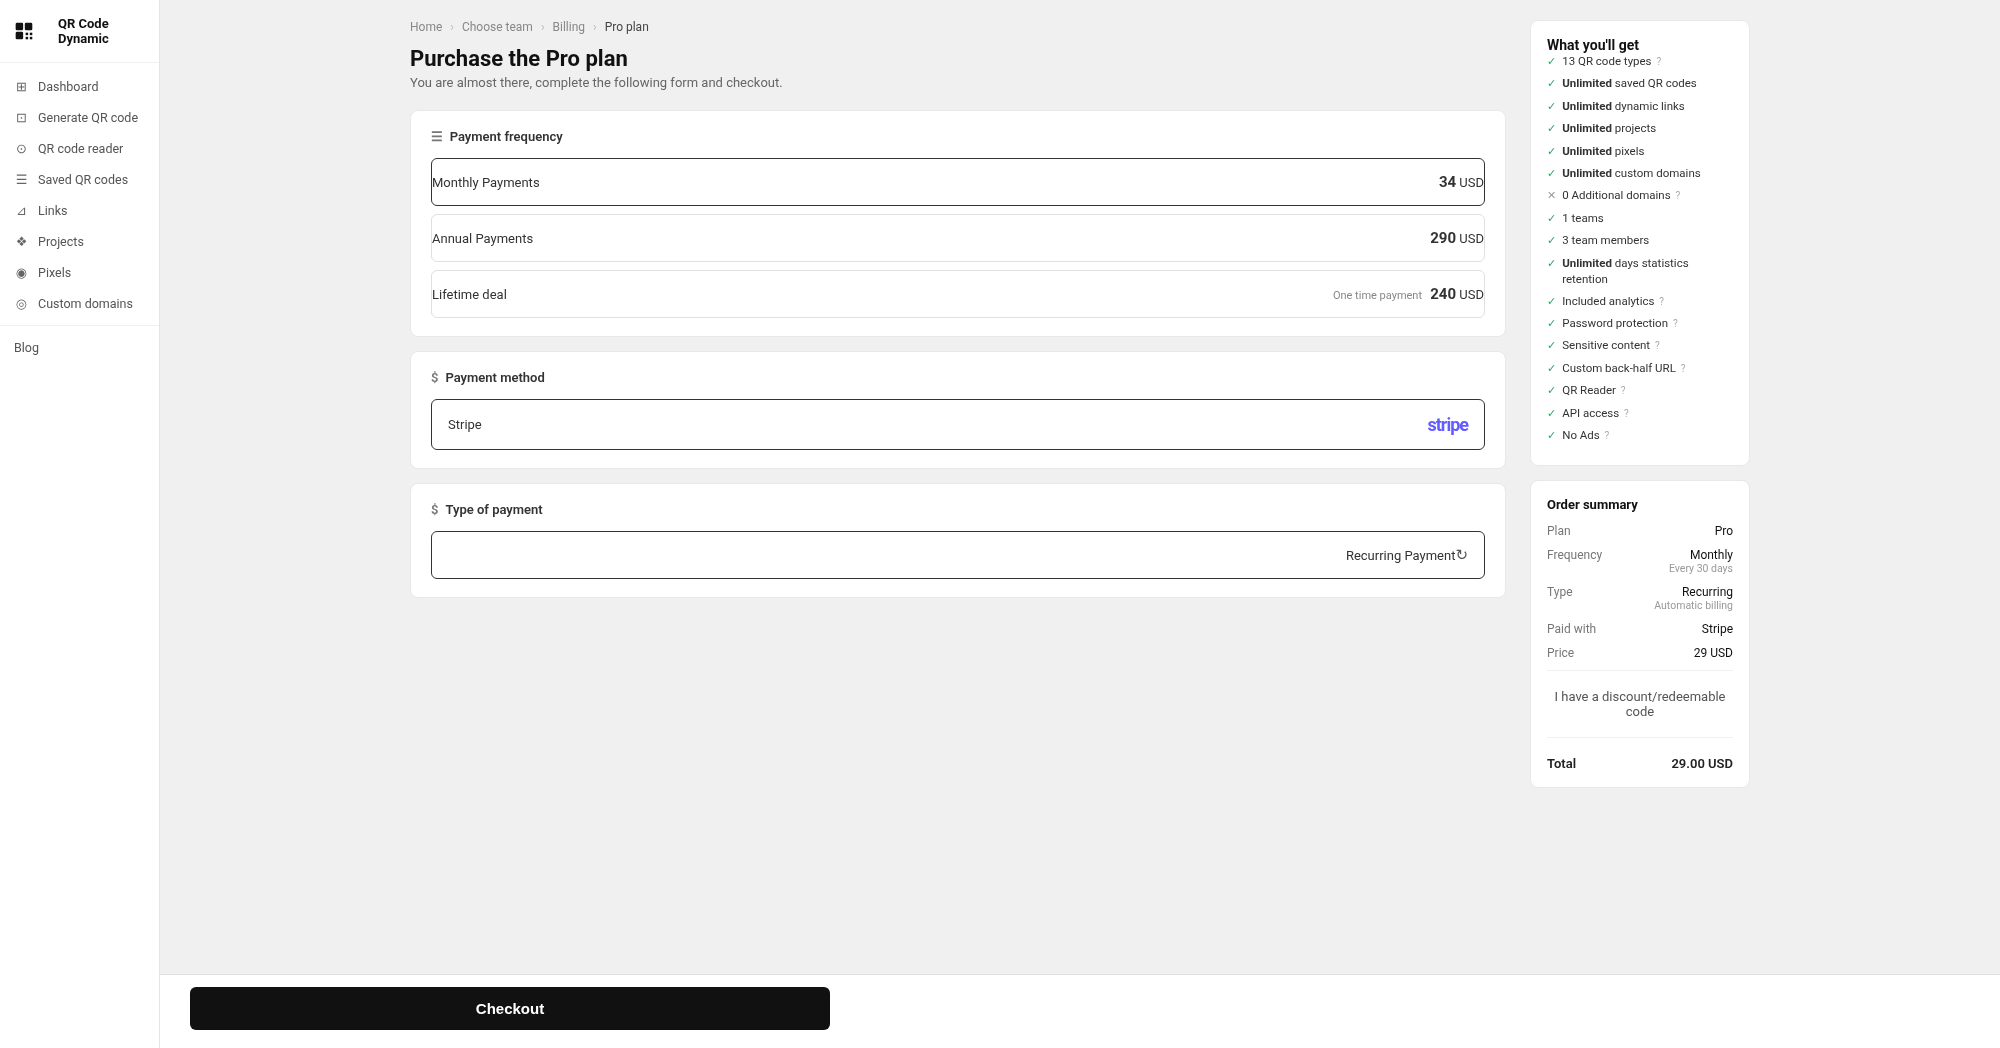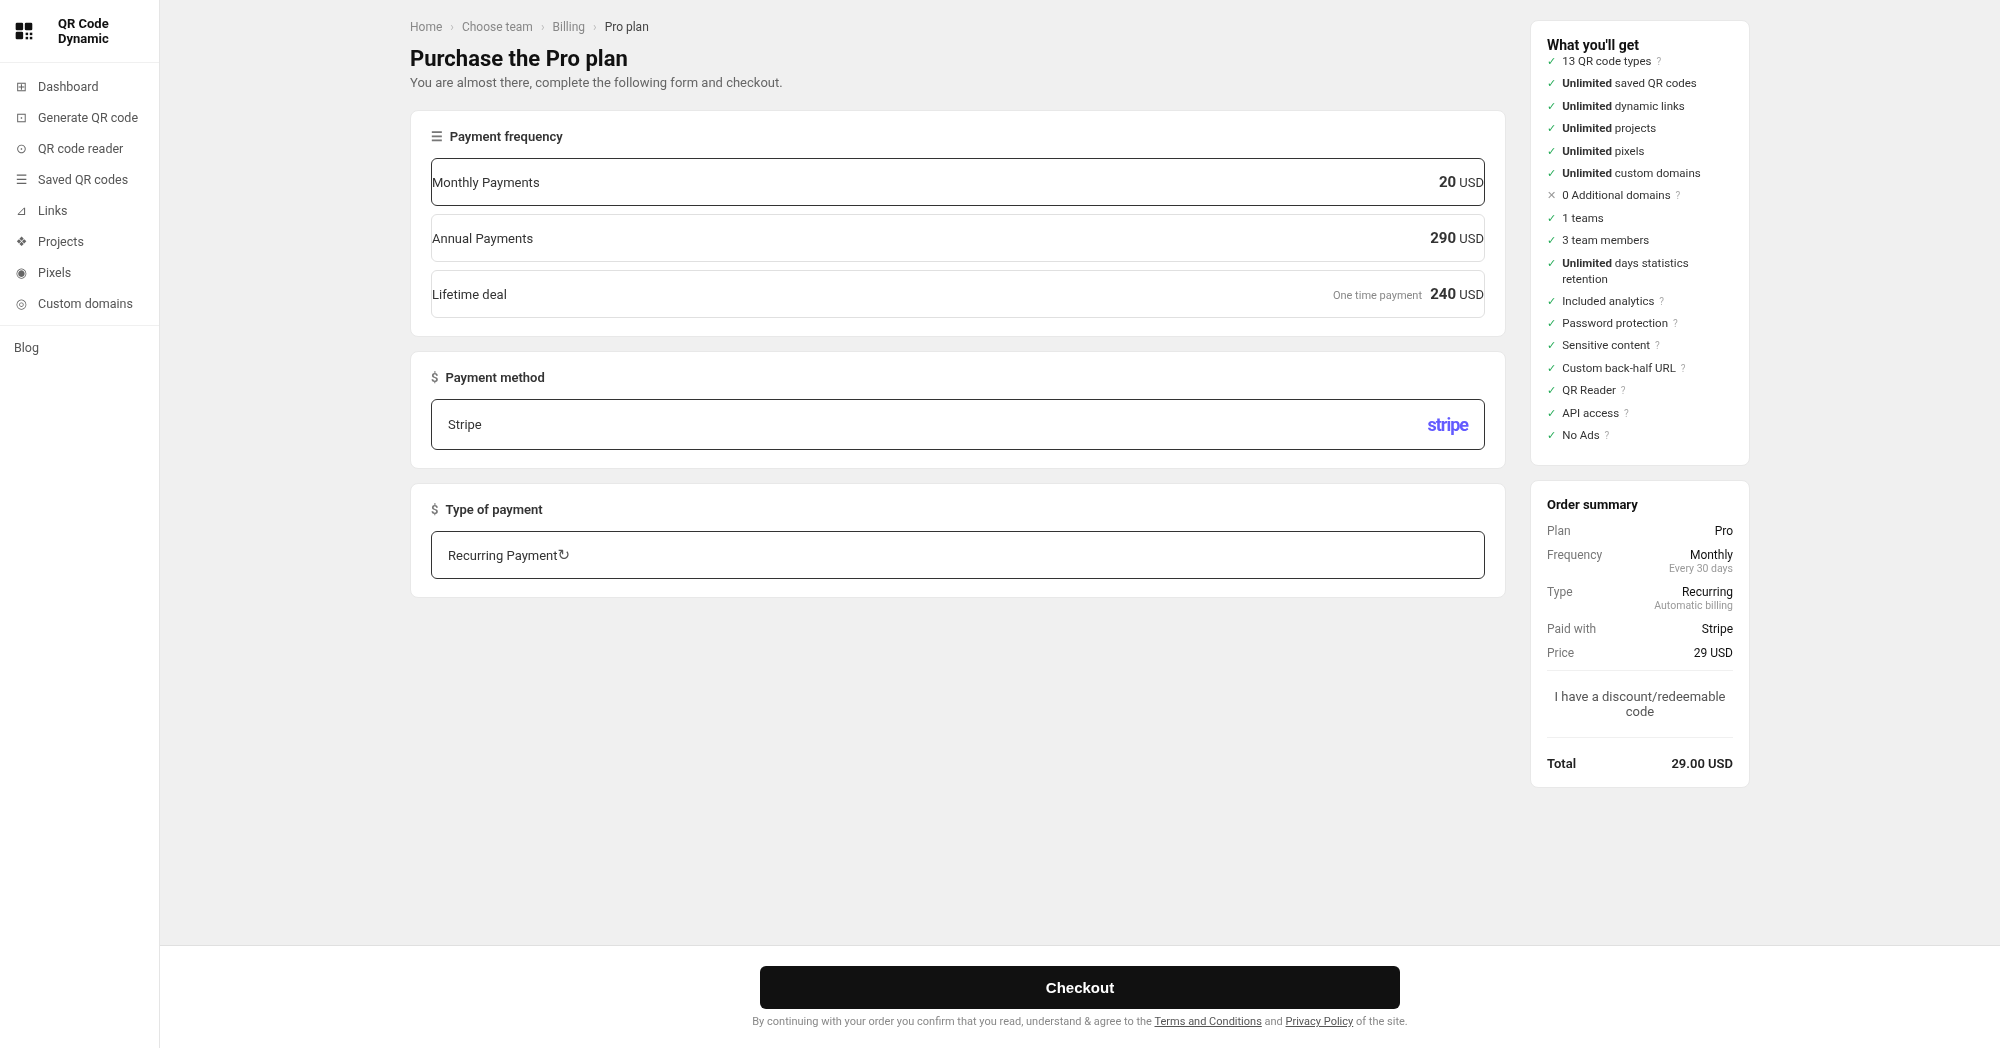--- a/index.html
+++ b/index.html
@@ -166,21 +166,21 @@
       letter-spacing: -1px;
     }
 
     
     .recurring-option {
       border: 1.5px solid #333;
       border-radius: 6px;
       padding: 14px 16px;
       display: flex;
       align-items: center;
-      justify-content: flex-start;
+      justify-content: flex-end;
       background: #fff;
     }
     .recurring-icon { color: #555; font-size: 15px; }
 
     
     .right-panel {
       width: 220px;
       min-width: 220px;
     }
 
@@ -254,23 +254,23 @@
     }
 
     
     #checkout-bar {
       position: fixed;
       bottom: 0;
       left: 160px;
       right: 0;
       background: #fff;
       border-top: 1px solid #e0e0e0;
-      padding: 20px 30px;
-      display: flex;
-      flex-direction: column;
+      padding: 12px 30px;
+      display: flex;
+      flex-direction: row;
       align-items: center;
       z-index: 100;
     }
     .checkout-btn {
       width: 100%;
       max-width: 640px;
       background: #111;
       color: #fff;
       border: none;
       border-radius: 6px;
@@ -363,21 +363,21 @@
 
       <div class="section-card">
         <div class="section-header">
           <span class="section-header-icon">☰</span>
           <span>Payment frequency</span>
         </div>
 
         <div class="payment-option selected">
           <span class="payment-option-label">Monthly Payments</span>
           <span class="payment-option-price">
-            <span class="amount">20</span> USD
+            <span class="amount">34</span> USD
           </span>
         </div>
 
         <div class="payment-option">
           <span class="payment-option-label">Annual Payments</span>
           <span class="payment-option-price">
             <span class="amount">290</span> USD
           </span>
         </div>
 
@@ -530,20 +530,13 @@
           <span>29.00 USD</span>
         </div>
       </div>
 
     </div>
   </div>
 </div>
 
 <div id="checkout-bar">
   <button class="checkout-btn">Checkout</button>
-  <p class="checkout-terms">
-    By continuing with your order you confirm that you read, understand &amp; agree to the
-    <a href="#">Terms and Conditions</a>
-    and
-    <a href="#">Privacy Policy</a>
-    of the site.
-  </p>
 </div>
 
 </body></html>

